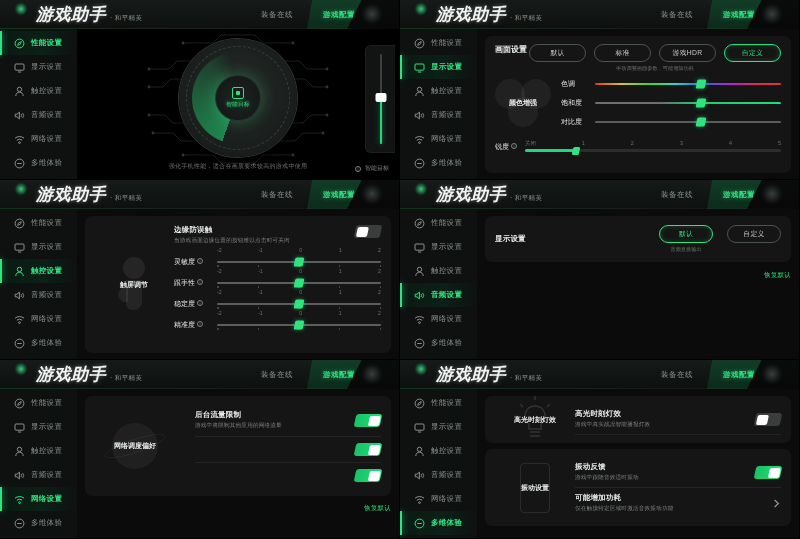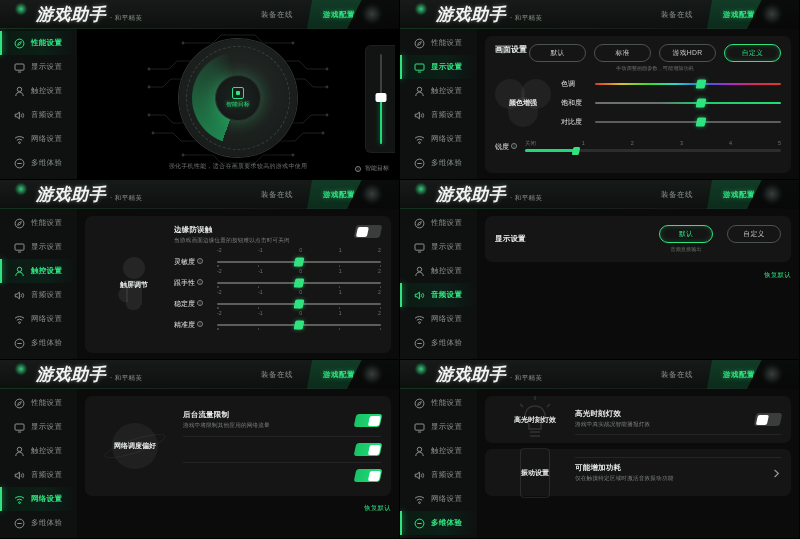--- a/index.html
+++ b/index.html
@@ -233,21 +233,21 @@
   .p3-right { flex:1; display:flex; flex-direction:column; }
   .p3-top { display:flex; align-items:flex-start; }
   .p3-sl { display:flex; align-items:center; gap:7px; margin-top:3px;}
   .p3-sl .nm { font-size:7px; color:#dfe4e1; flex:0 0 36px; white-space:nowrap;}
 
   
   .p4-card1 { padding:9px 10px; display:flex; align-items:center; }
   .p4-card2 { padding:9px 10px; display:flex; align-items:center; margin-top:7px;}
 
   
-  .p5-card { padding:8px 10px; display:flex; gap:8px;}
+  .p5-card { padding:8px 10px; display:flex; gap:20px;}
   .p5-left { width:80px; flex:0 0 80px; position:relative; display:flex; align-items:center; justify-content:center;}
   .planet { position:absolute; width:46px; height:46px; border-radius:50%; background:rgba(255,255,255,.05);}
   .planet:after{ content:""; position:absolute; left:-9px; right:-9px; top:50%; height:12px;
                  border:1px solid rgba(255,255,255,.06); border-radius:50%; transform:translateY(-50%) rotate(-18deg);}
   .p5-left span{ position:relative; z-index:2; font-size:7px; color:#e6eae8; font-weight:700; white-space:nowrap;}
   .p5-right{ flex:1; }
   .p5-row { display:flex; align-items:center; padding:6px 0; }
 
   
   .p6-card { padding:8px 10px; display:flex; }
@@ -1060,20 +1060,31 @@
           <div class="divider"></div>
         </div>
       </div>
 
       <div class="card p6-card" style="margin-top:6px;">
         <div class="p6-left">
           <div class="phone-ico"></div>
           <span>振动设置</span>
         </div>
         <div class="p6-right">
+          <div class="p6-row">
+            <div>
+              <div class="rlabel">振动反馈</div>
+              <div class="rsub">游戏中跟随音效适时振动</div>
+            </div>
+            <div style="margin-left:auto;">
+                <div class="tgl on">
+                  <div class="knob"></div>
+                </div>
+              </div>
+          </div>
           <div class="divider"></div>
           <div class="p6-row">
             <div>
               <div class="rlabel">可能增加功耗</div>
               <div class="rsub">仅在触摸特定区域时激活音效振动功能</div>
             </div>
             <div style="margin-left:auto;">
               <svg class="chevr" viewBox="0 0 9 9">
                   <path d="M2.6 1 L6.4 4.5 L2.6 8" fill="none" stroke="#9aa09c" stroke-width="1.1"></path>
                 </svg>

